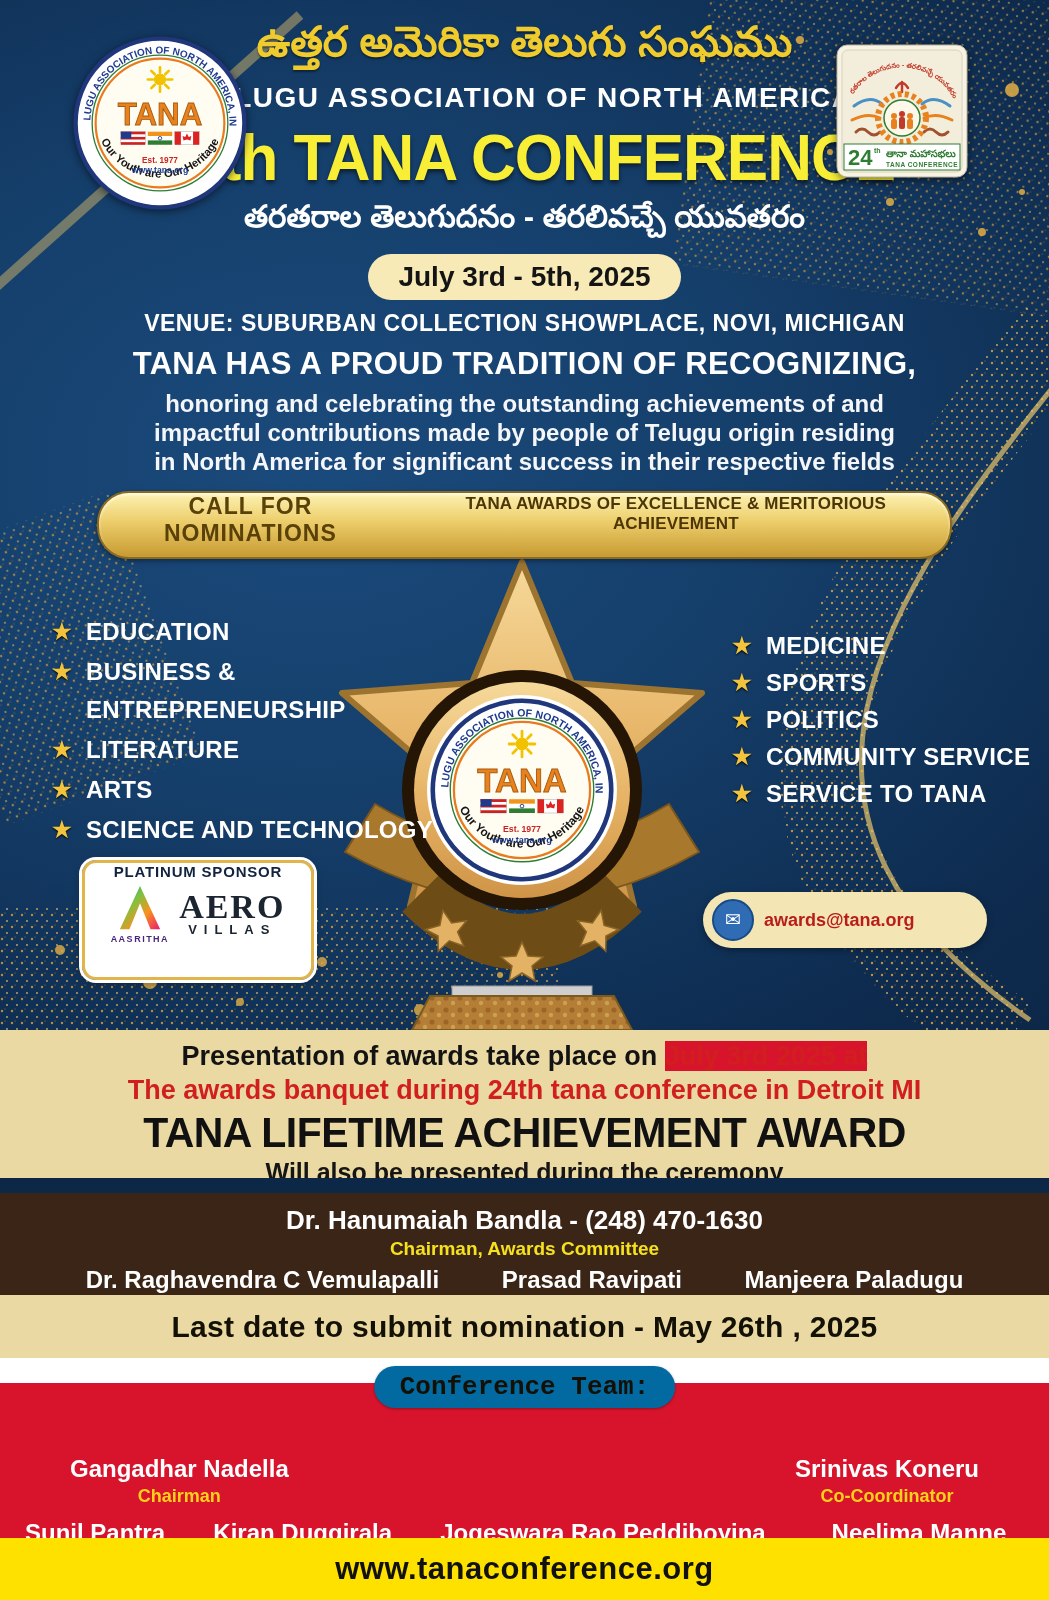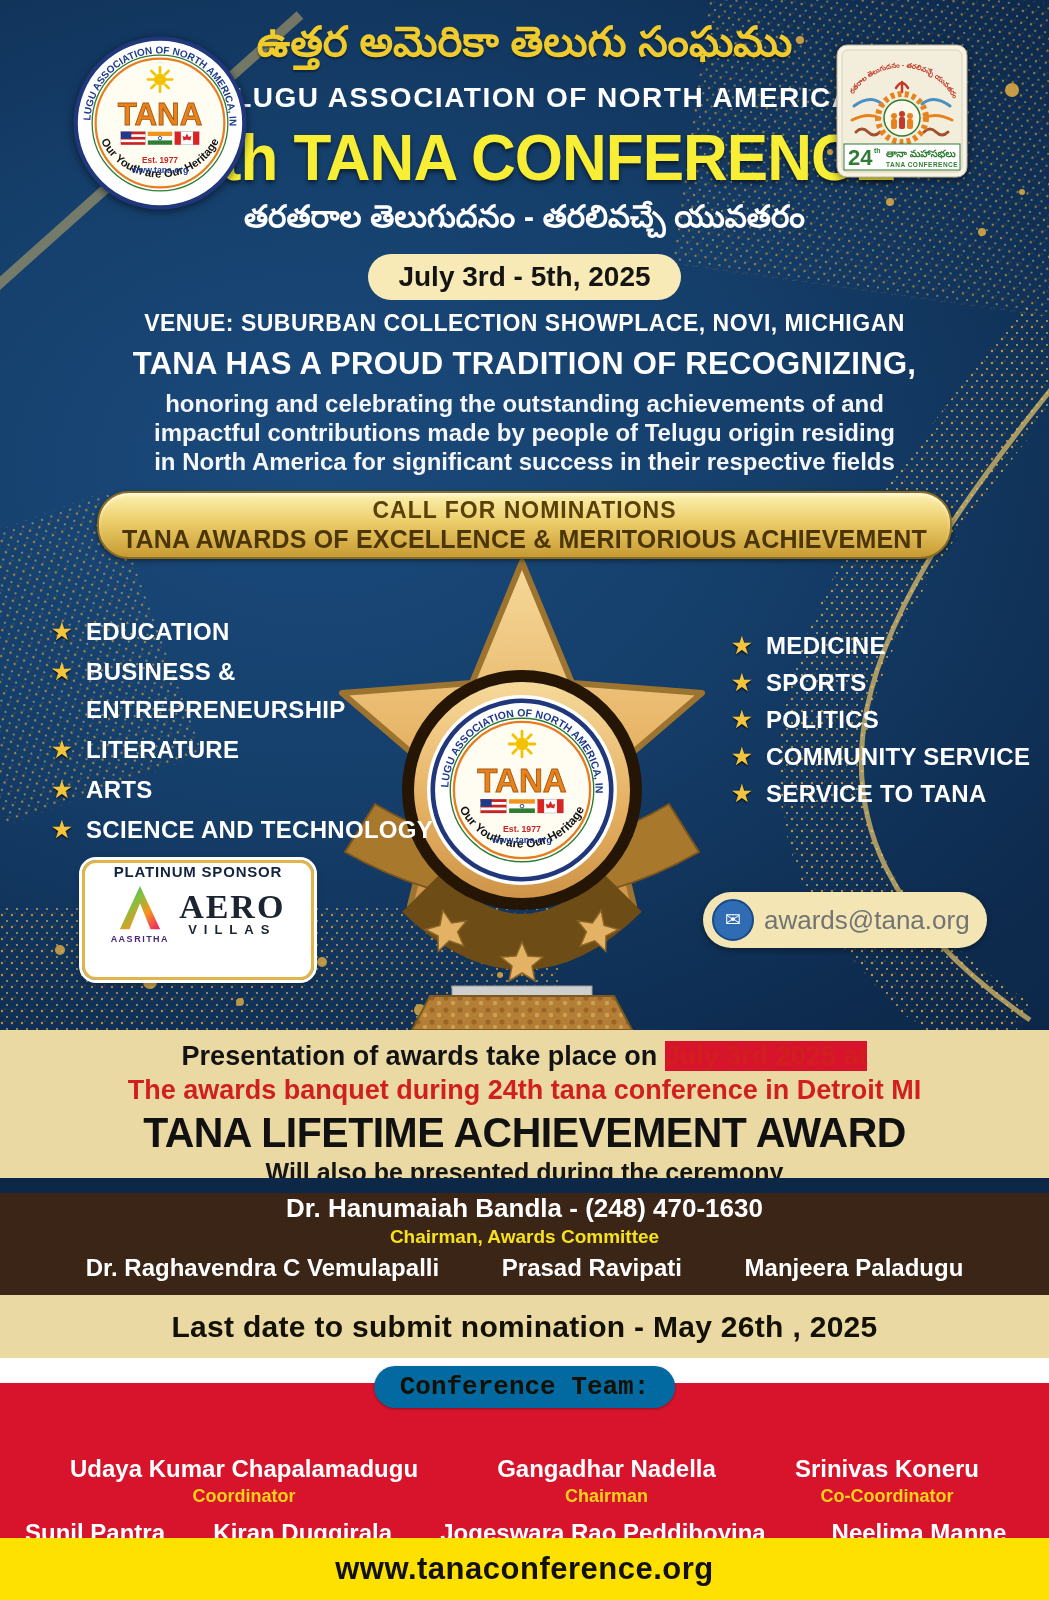--- a/index.html
+++ b/index.html
@@ -16,23 +16,23 @@
     text-shadow:0 3px 4px #00000088;transform:scaleY(1.05);}
   .tagline{margin-top:6px;font-size:31px;font-weight:700;color:#ffffff;}
   .date-pill{display:inline-block;margin-top:12px;background:#f7eab6;border-radius:26px;
     padding:7px 30px;font-size:28px;font-weight:800;color:#141414;}
   .venue{margin-top:10px;font-size:23px;font-weight:800;letter-spacing:.5px;color:#ffffff;}
   .tradition{margin-top:9px;font-size:31px;font-weight:900;letter-spacing:.3px;color:#ffffff;}
   .intro{margin-top:7px;font-size:24px;font-weight:700;line-height:29px;color:#f4f6fa;}
   .gold-banner{margin:15px 97px 0 97px;height:64px;border-radius:32px;
     background:linear-gradient(180deg,#fdf3b3 0%,#eccd6a 45%,#c79a32 100%);
     border:2px solid #8a6a1f;box-shadow:inset 0 2px 3px #ffffffaa, 0 2px 5px #00000066;
-    display:flex;flex-direction:column;justify-content:center;}
+    display:flex;justify-content:center;}
   .gold-banner .b1{font-size:23px;font-weight:800;color:#5a4108;letter-spacing:1px;}
-  .gold-banner .b2{font-size:25px;font-weight:900;color:#4c3607;letter-spacing:.2px;margin-top:1px;}
+  .gold-banner .b2{font-size:17px;font-weight:900;color:#4c3607;letter-spacing:.2px;margin-top:1px;}
   
   .cats{position:absolute;z-index:4;list-style:none;margin:0;padding:0;color:#fff;}
   .cats li{display:flex;align-items:flex-start;margin-bottom:12px;font-size:24px;font-weight:800;letter-spacing:.3px;}
   .cats .star{color:#f2c43d;font-size:22px;margin-right:14px;line-height:28px;text-shadow:0 1px 2px #000;}
   .cats .lbl{line-height:28px;}
   .cats .lbl .l2{display:block;margin-top:10px;}
   .cats-left{left:52px;top:618px;}
   .cats-right{left:732px;top:632px;}
   .cats-right li{margin-bottom:9px;}
   
@@ -46,32 +46,32 @@
   .alogo{width:46px;height:50px;}
   .aasritha{font-size:9px;font-weight:800;letter-spacing:1.5px;color:#46267a;margin-top:-4px;}
   .aero-wrap{margin-left:10px;text-align:center;}
   .aero{font-family:"Liberation Serif",serif;font-size:34px;font-weight:600;color:#1b2430;letter-spacing:2px;line-height:30px;}
   .villas{font-size:13px;font-weight:700;letter-spacing:7px;color:#1b2430;margin-top:0px;}
   
   .email-pill{position:absolute;left:703px;top:892px;width:284px;height:56px;z-index:4;
     background:#f3e6b4;border-radius:28px;display:flex;align-items:center;box-shadow:0 2px 6px #00000066;}
   .env-circle{width:38px;height:38px;border-radius:50%;background:#2f6cb4;border:2px solid #174a86;
     color:#fff;font-size:19px;line-height:38px;text-align:center;margin-left:9px;}
-  .email-text{margin-left:10px;font-size:26px;font-weight:400;color:#737373;}
+  .email-text{margin-left:10px;font-size:18px;font-weight:700;color:#b91c1c;}
   
   .band{position:absolute;left:0;width:1049px;text-align:center;}
   .tan1{top:1030px;height:148px;background:#ead9a2;}
   .tan1 .p1{padding-top:11px;font-size:27px;font-weight:800;color:#131313;}
   .tan1 .red{color:#d11f1f;}
   .tan1 .p2{font-size:27px;font-weight:800;color:#d11f1f;margin-top:3px;}
   .tan1 .award{font-size:41px;font-weight:900;letter-spacing:-.5px;color:#111111;margin-top:3px;transform:scaleY(1.05);}
   .tan1 .sub{font-size:25px;font-weight:800;color:#151515;margin-top:2px;}
   .navy-strip{position:absolute;left:0;top:1178px;width:1049px;height:15px;background:#0d2746;}
   .brown{top:1193px;height:102px;background:#3a2516;color:#fff;}
-  .brown .c1{padding-top:0;font-size:26px;font-weight:800;}
+  .brown .c1{padding-top:12px;font-size:26px;font-weight:800;}
   .brown .c2{font-size:19px;font-weight:800;color:#f5e11c;margin-top:2px;}
   .brown .c3{font-size:24px;font-weight:800;margin-top:6px;}
   .brown .c3 span{margin:0 28px;}
   .tan2{top:1295px;height:63px;background:#ead9a2;}
   .tan2 .dl{line-height:63px;font-size:30px;font-weight:800;color:#131005;letter-spacing:.3px;}
   .white-strip{top:1358px;height:25px;background:#ffffff;}
   .red{top:1383px;height:155px;background:#d8142d;color:#fff;}
   .team-pill{position:absolute;left:50%;top:-17px;transform:translateX(-50%);
     background:#0369a1;border-radius:22px;padding:6px 26px;font-size:26px;font-weight:900;color:#151005;
     box-shadow:0 1px 3px #00000055;white-space:nowrap;font-family:Liberation Mono, monospace;}
@@ -377,24 +377,20 @@
   <div class="band tan2">
     <div class="dl">Last date to submit nomination - May 26th , 2025</div>
   </div>
 
   <div class="band white-strip"></div>
 
   <div class="band red">
     <div class="team-pill">Conference Team:</div>
     <div class="team-row r1">
       <div class="member">
-        <div class="nm">Udaya Kumar Chapalamadugu</div>
-          <div class="rl">Coordinator</div>
-      </div>
-      <div class="member">
         <div class="nm">Gangadhar Nadella</div>
           <div class="rl">Chairman</div>
       </div>
       <div class="member">
         <div class="nm">Srinivas Koneru</div>
           <div class="rl">Co-Coordinator</div>
       </div>
     </div>
     <div class="team-row r2">
       <div class="member">

